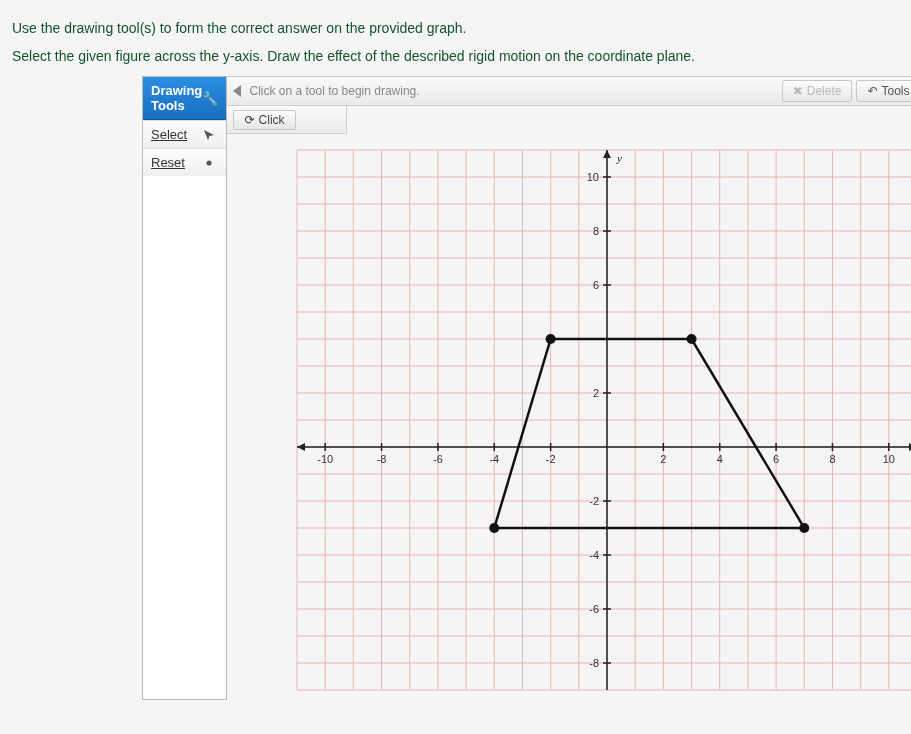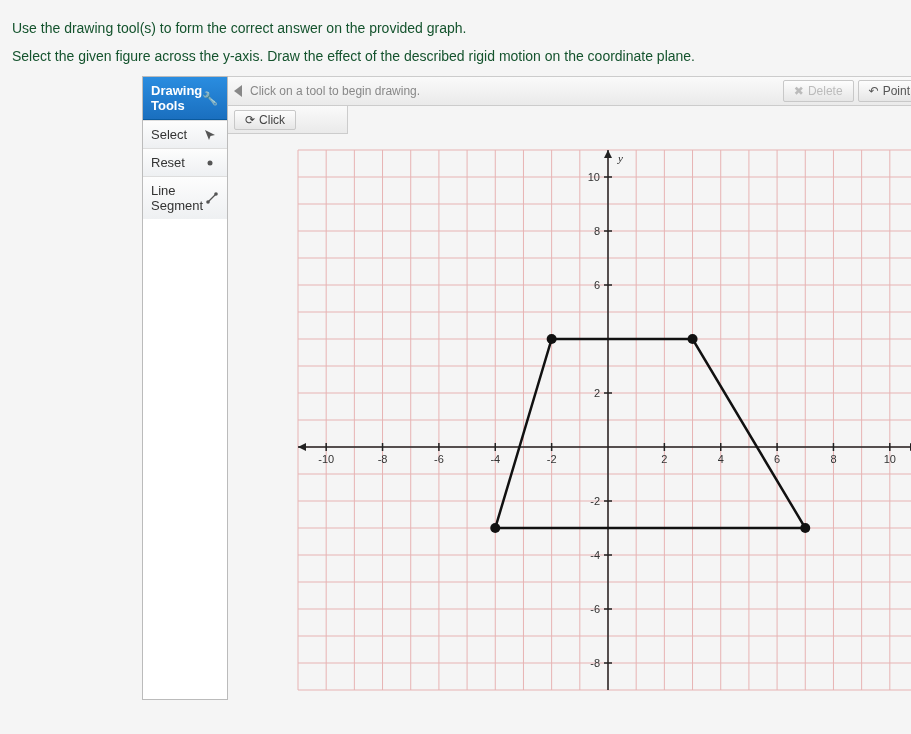--- a/index.html
+++ b/index.html
@@ -43,20 +43,21 @@
   }
   .tool-row {
     padding: 6px 8px;
     border-top: 1px solid #ddd;
     display: flex;
     justify-content: space-between;
     align-items: center;
     background: linear-gradient(#fdfdfd, #eef0f2);
     cursor: pointer;
     color: #333;
+    text-decoration: underline;
   }
   .tool-row .ticon {
     width: 16px;
     text-align: center;
     color: #555;
     font-size: 11px;
   }
   .wrench-icon {
     color: #fff;
     font-size: 13px;
@@ -156,43 +157,33 @@
         </span>
       </div>
       <div class="tool-row">
         <span>Reset</span>
         <span class="ticon">
           <svg width="14" height="14" viewBox="0 0 14 14">
               <circle cx="7" cy="7" r="2.5" fill="#555"></circle>
             </svg>
         </span>
       </div>
-      <div class="tool-row">
-        <span>Line Segment</span>
-        <span class="ticon">
-          <svg width="14" height="14" viewBox="0 0 14 14">
-            <line x1="3" y1="11" x2="11" y2="3" stroke="#555" stroke-width="1.2"></line>
-            <circle cx="3" cy="11" r="1.8" fill="#555"></circle>
-            <circle cx="11" cy="3" r="1.8" fill="#555"></circle>
-          </svg>
-        </span>
-      </div>
     </div>
 
     <div class="canvas-area">
       <div class="canvas-toolbar">
         <div class="arrow-left"></div>
         <div class="hint">Click on a tool to begin drawing.</div>
         <div class="tb-btn disabled">
           <span>✖</span>
           <span>Delete</span>
         </div>
         <div class="tb-btn">
           <span>↶</span>
-          <span>Point</span>
+          <span>Tools</span>
         </div>
       </div>
       <div class="reset-row">
         <div class="reset-btn">
           <span>⟳</span>
           <span>Click</span>
         </div>
       </div>
 
       <div class="graph-holder">

